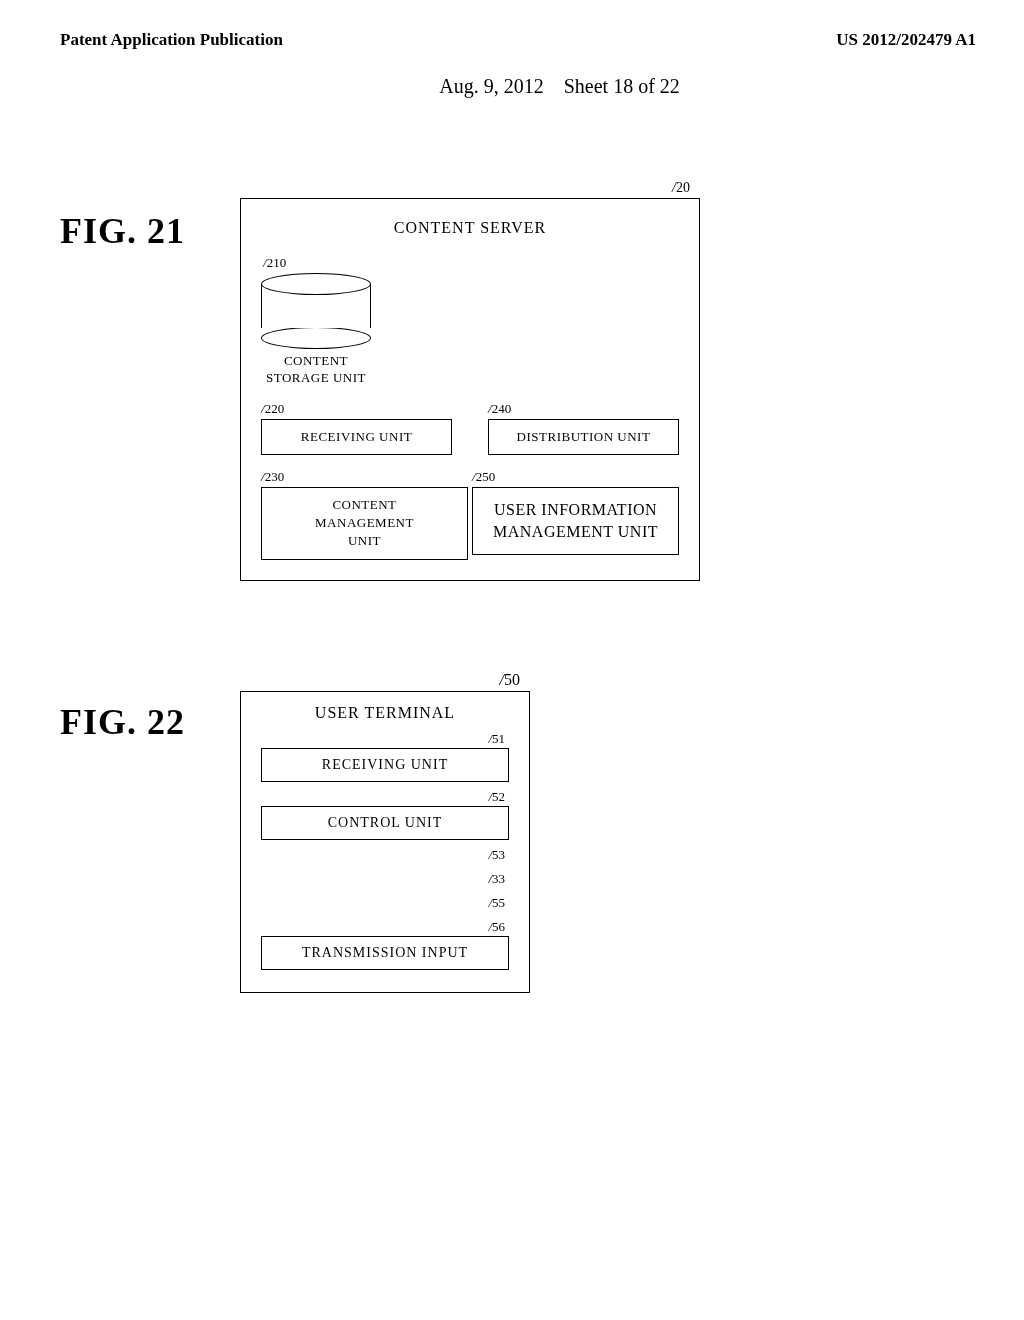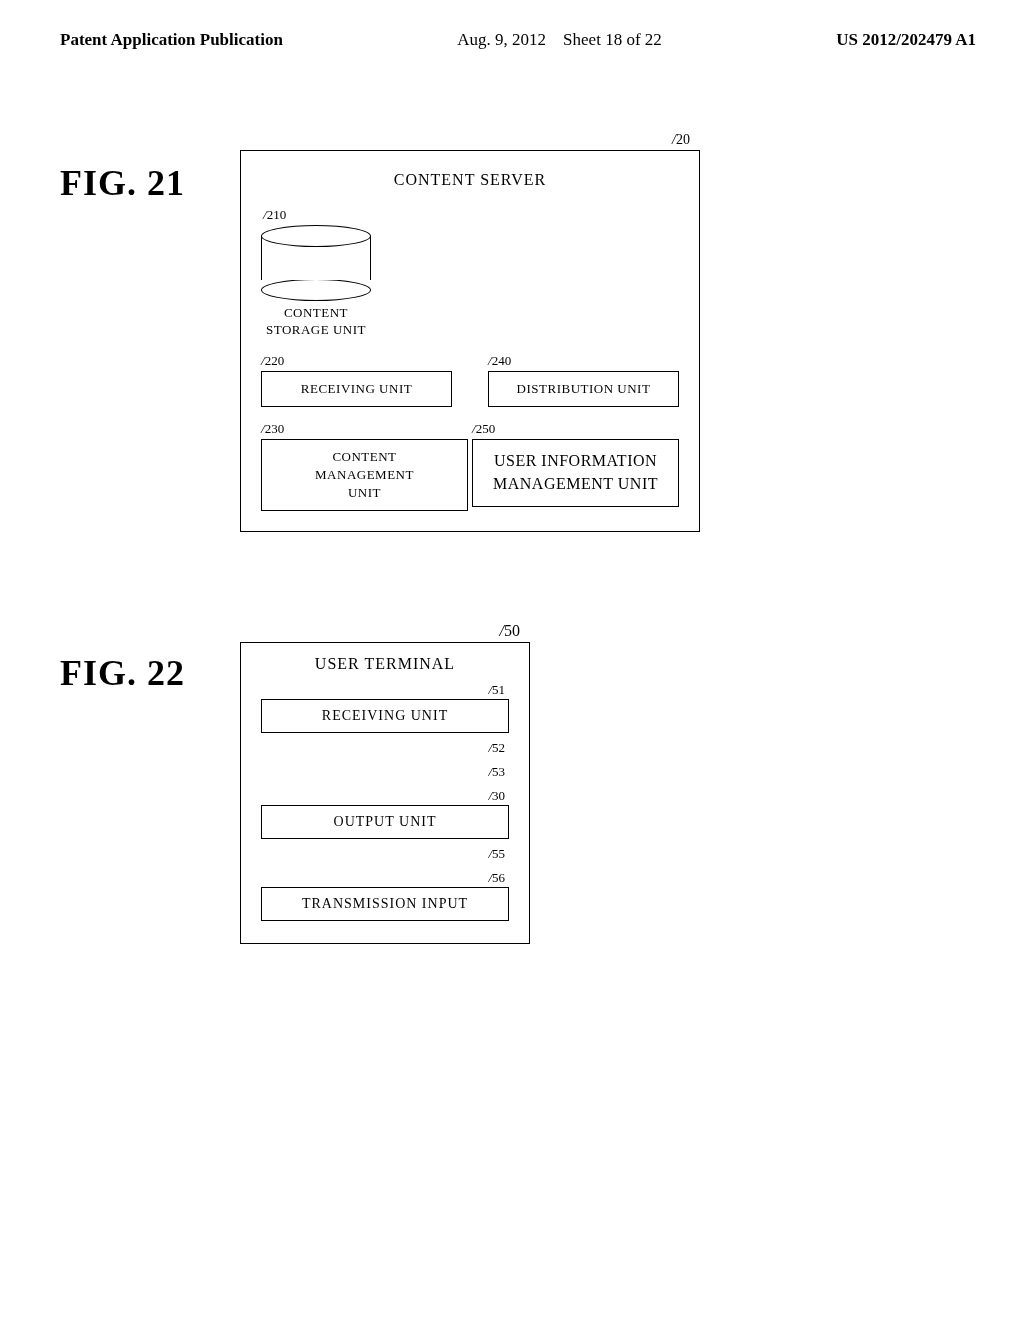--- a/index.html
+++ b/index.html
@@ -19,23 +19,24 @@
       align-items: flex-start;
       padding: 28px 48px 10px 60px;
       border-bottom: none;
     }
     .header-left {
       font-weight: bold;
       font-size: 17px;
       line-height: 1.4;
     }
     .header-center {
-      font-size: 17px;
+      font-size: 20px;
       text-align: center;
       line-height: 1.4;
+      margin-top: 44px;
     }
     .header-right {
       font-size: 17px;
       font-weight: bold;
       text-align: right;
       line-height: 1.4;
     }
 
     
     .content {
@@ -301,33 +302,33 @@
                 <span class="slash-ref">/</span>
                 <span>51</span>
               </div>
               <div class="unit-box">RECEIVING  UNIT</div>
             </div>
             <div class="unit-item">
               <div class="unit-ref">
                 <span class="slash-ref">/</span>
                 <span>52</span>
               </div>
+              <div class="unit-box">CONTROL  UNIT</div>
             </div>
             <div class="unit-item">
               <div class="unit-ref">
                 <span class="slash-ref">/</span>
                 <span>53</span>
               </div>
             </div>
             <div class="unit-item">
               <div class="unit-ref">
                 <span class="slash-ref">/</span>
-                <span>30</span>
-              </div>
-              <div class="unit-box">OUTPUT  UNIT</div>
+                <span>33</span>
+              </div>
             </div>
             <div class="unit-item">
               <div class="unit-ref">
                 <span class="slash-ref">/</span>
                 <span>55</span>
               </div>
             </div>
             <div class="unit-item">
               <div class="unit-ref">
                 <span class="slash-ref">/</span>

